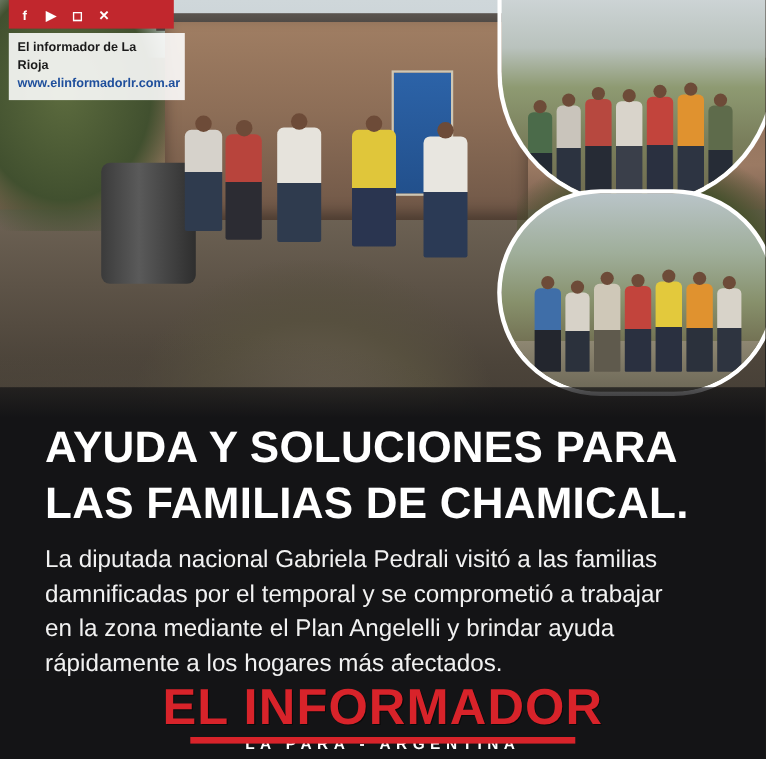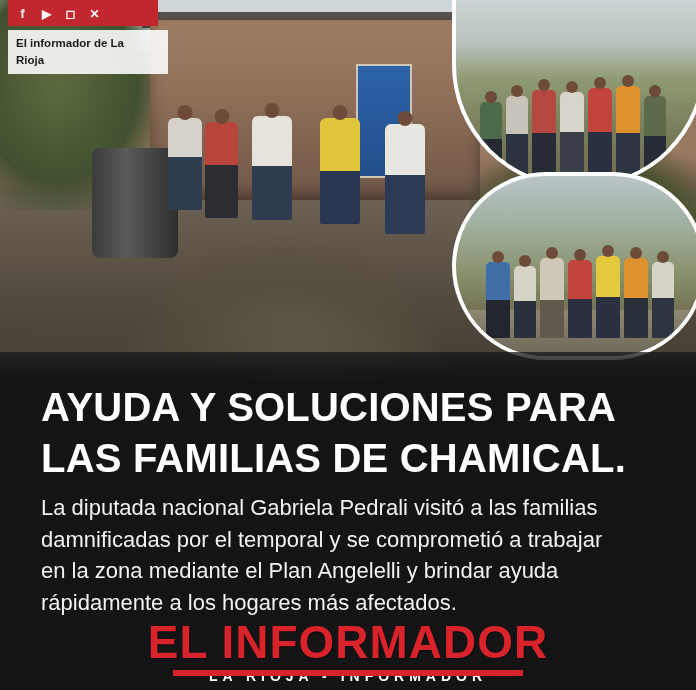--- a/index.html
+++ b/index.html
@@ -308,28 +308,29 @@
 
   <div class="social-bar">
     <span class="social-ico">f</span>
     <span class="social-ico">▶</span>
     <span class="social-ico">◻</span>
     <span class="social-ico">✕</span>
   </div>
 
   <div class="handle-box">
     <div>El informador de La Rioja</div>
+    <div class="url">www.elinformadorlr.com.ar</div>
   </div>
 
   <div class="text-panel">
     <div class="headline">AYUDA Y SOLUCIONES PARA LAS FAMILIAS DE CHAMICAL.</div>
     <div class="subhead">La diputada nacional Gabriela Pedrali visitó a las familias damnificadas por el temporal y se comprometió a trabajar en la zona mediante el Plan Angelelli y brindar ayuda rápidamente a los hogares más afectados.</div>
   </div>
 
   <div class="footer">
     <div class="footer-inner">
       <div class="brand">EL INFORMADOR</div>
       <div class="brand-bar"></div>
-      <div class="brand-sub">LA RIOJA - INFORMADOR</div>
+      <div class="brand-sub">LA PARA - ARGENTINA</div>
     </div>
   </div>
 
 </div>
 
 </body></html>

